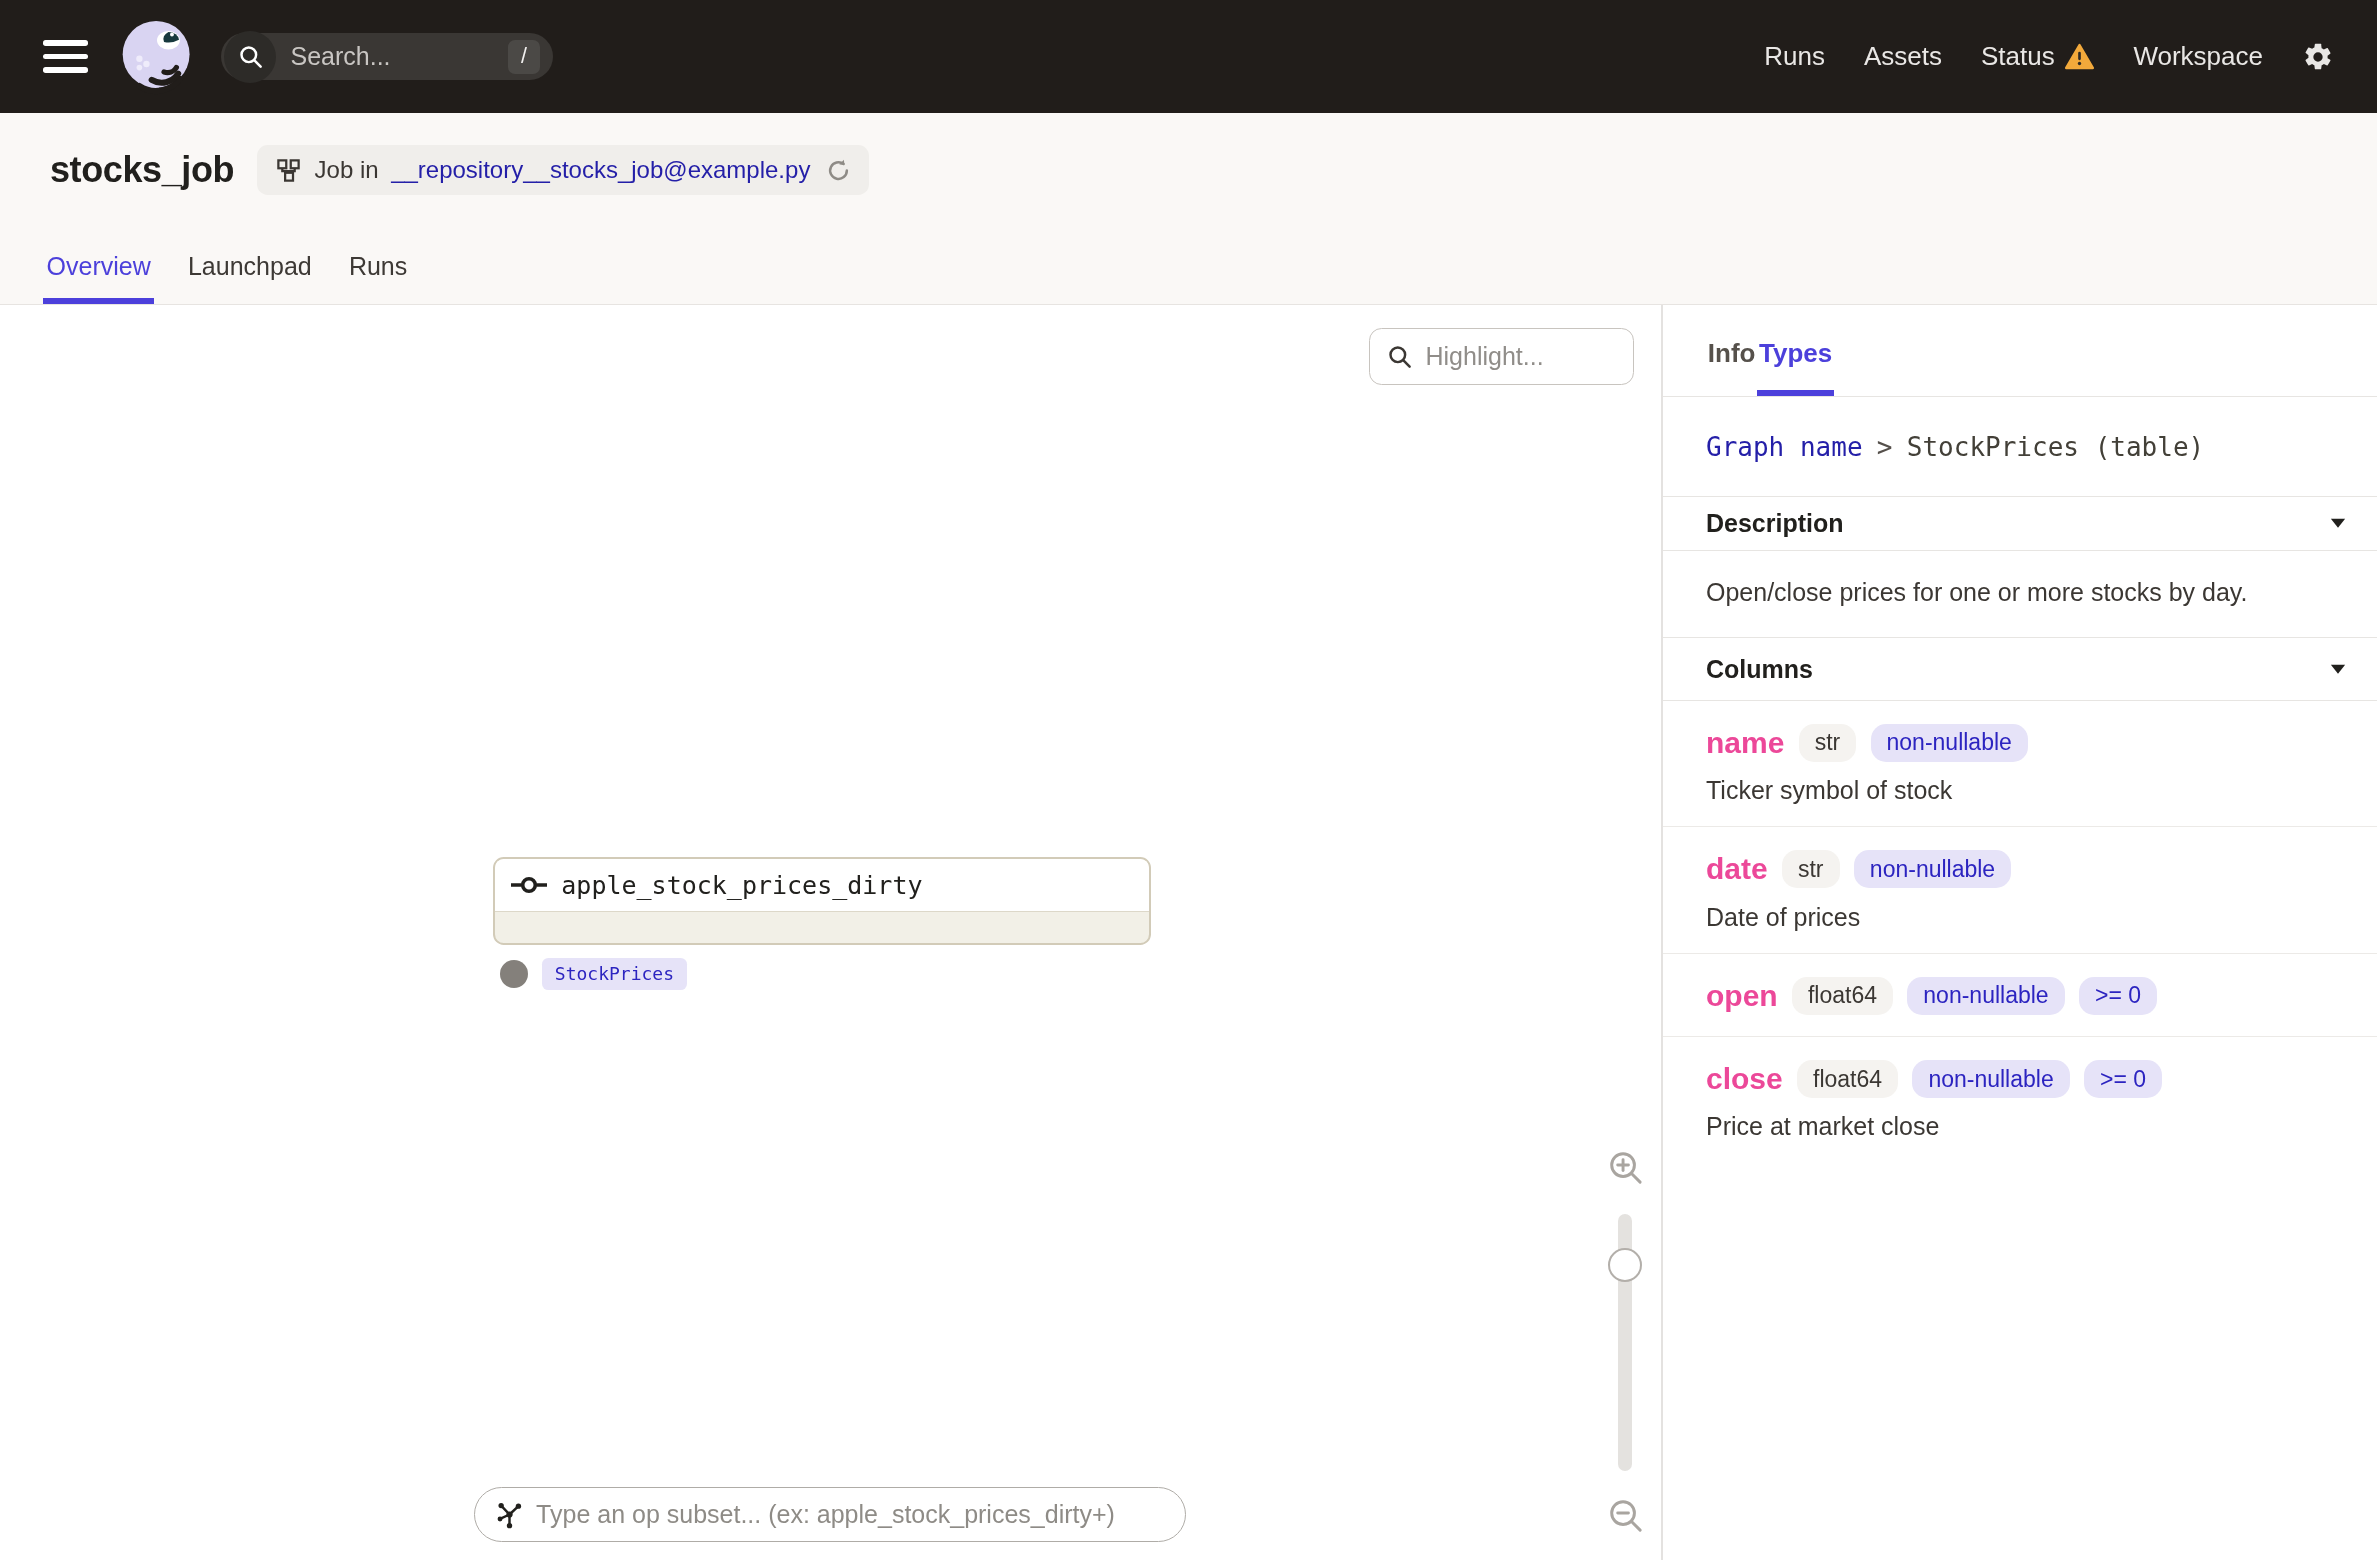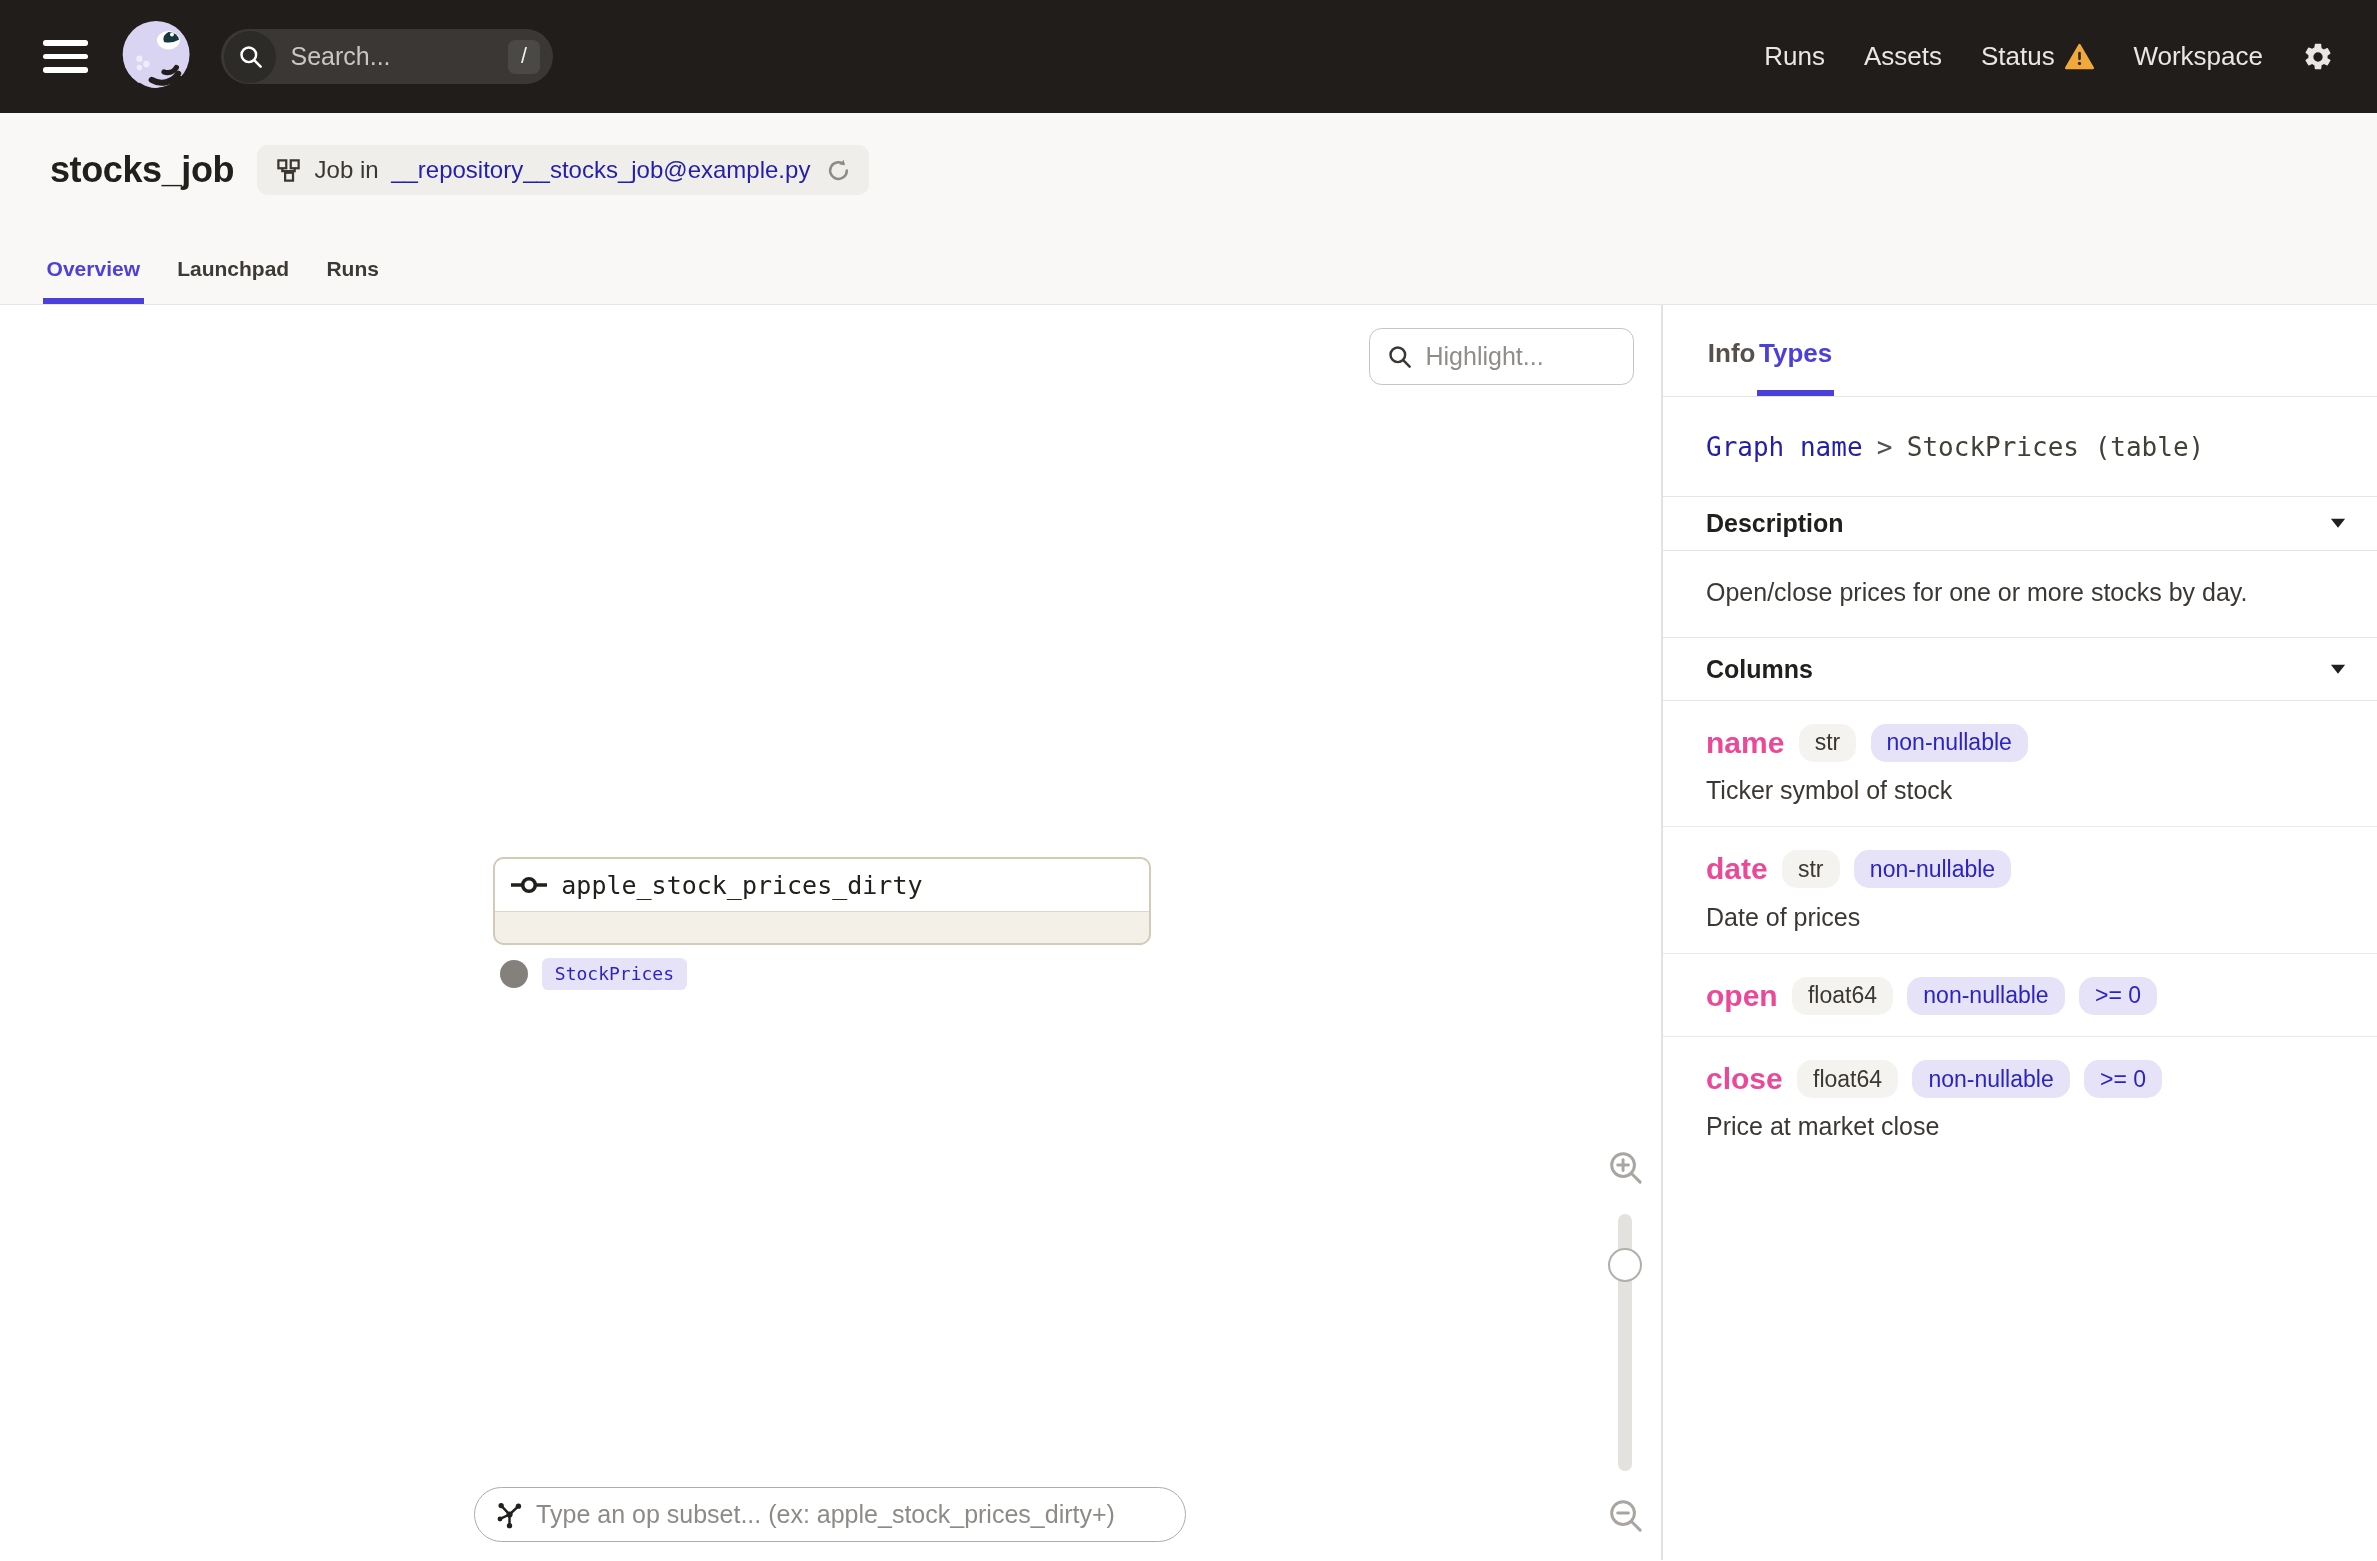--- a/index.html
+++ b/index.html
@@ -14,21 +14,21 @@
   
   .topnav {
     height: 113px; background: #211D1A;
     display: flex; align-items: center;
     padding: 0 43px;
   }
   .hamburger { width: 45px; display: flex; flex-direction: column; gap: 8px; cursor: pointer; }
   .hamburger span { height: 5.4px; background: #FFFFFF; border-radius: 2.7px; }
   .logo { margin-left: 25px; width: 88px; height: 88px; flex: 0 0 auto; }
   .search-pill {
-    margin-left: 19.6px; width: 332px; height: 55px;
+    margin-left: 19.6px; width: 332px; height: 47px;
     background: #3A3734; border-radius: 29.5px;
     display: flex; align-items: center; padding: 0 12.5px 0 3.6px;
   }
   .search-pill .lens-circle {
     width: 52px; height: 52px; border-radius: 50%;
     background: #2D2B28; display: flex; align-items: center; justify-content: center;
     flex: 0 0 auto;
   }
   .search-pill input {
     flex: 1; min-width: 0; background: transparent; border: 0; outline: none;
@@ -61,21 +61,21 @@
     display: flex; align-items: center; gap: 12.5px; padding: 0 18px;
     font-size: 24px; color: #3B3733;
   }
   .job-tag a { color: #241FA8; text-decoration: none; }
   .refresh-btn { display: flex; align-items: center; cursor: pointer; margin-left: 3.6px; }
   .main-tabs {
     position: absolute; left: 43px; bottom: 0;
     display: flex; gap: 30px; align-items: flex-end;
   }
   .main-tab {
-    font-size: 21px; font-weight: 700; color: #3D3935; padding: 0 3.6px 23px;
+    font-size: 25px; font-weight: 400; color: #3D3935; padding: 0 3.6px 23px;
     cursor: pointer; position: relative;
   }
   .main-tab.active { color: #4C40DB; }
   .main-tab.active::after {
     content: ""; position: absolute; left: 0; right: 0; bottom: 0; height: 6.3px;
     background: #4C40DB;
   }
 
   
   .main { display: flex; height: 1255px; }

